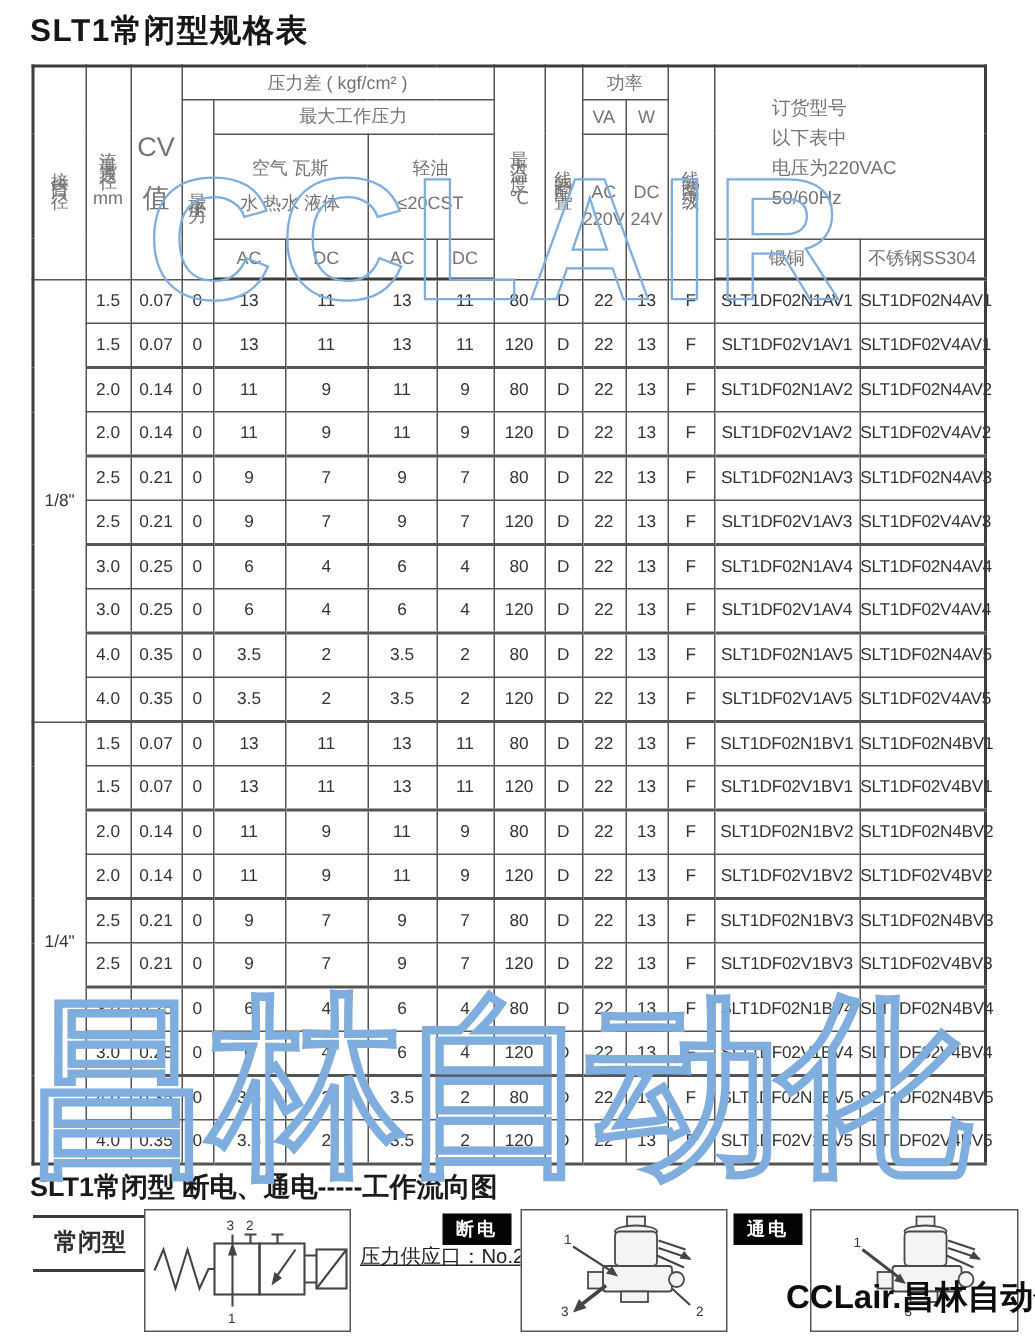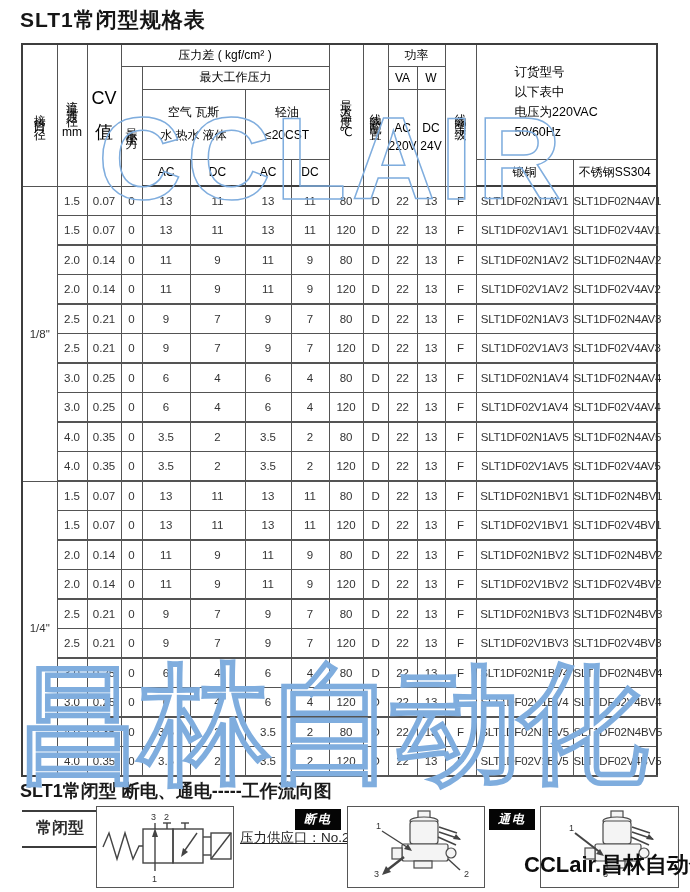--- a/index.html
+++ b/index.html
@@ -4,21 +4,21 @@
 <style>
   html,body{margin:0;padding:0;background:#fff;}
   .page{position:relative;width:690px;height:892px;background:#ffffff;overflow:hidden;
         font-family:"Liberation Sans","DejaVu Sans",sans-serif;color:#2e2e2e;}
   .page-title{position:absolute;left:20px;top:6px;font-size:21px;font-weight:bold;color:#161616;letter-spacing:1px;}
 
   
   table.spec{position:absolute;left:21px;top:43px;width:635px;border-collapse:collapse;table-layout:fixed;
              border:2px solid #3d3d3d;z-index:1;}
   .spec th,.spec td{border:1px solid #545454;text-align:center;vertical-align:middle;padding:0;}
-  .spec th{font-weight:normal;font-size:12px;color:#000000;}
+  .spec th{font-weight:normal;font-size:12px;color:#737373;}
   .spec thead tr:last-child th{border-bottom:2px solid #3d3d3d;}
   .spec tbody td{font-size:11.5px;color:#333;}
   .spec tbody tr{height:29.5px;}
   .spec tbody tr.pair-end td{border-bottom-width:2px;}
   td.model{font-size:9.5px;letter-spacing:-0.2px;}
   td.size-cell{font-size:13px;color:#222;}
   .vt{writing-mode:vertical-rl;text-orientation:upright;letter-spacing:5px;display:inline-block;font-size:12px;line-height:1;}
   .vstack{display:flex;flex-direction:column;align-items:center;gap:14px;}
   .cv-cell div{line-height:1.9;font-size:18px;}
   .fluid div{line-height:1.95;font-size:12px;}
@@ -32,21 +32,21 @@
   .wm-top{left:98px;top:92px;font-size:116px;letter-spacing:5px;}
   .wm-bottom{left:14px;top:638px;font-size:130px;letter-spacing:-4px;}
 
   
   .flow-heading{position:absolute;left:20px;top:779px;font-size:18px;font-weight:bold;color:#1a1a1a;z-index:2;}
   .nc-label{position:absolute;left:22px;top:810px;width:76px;text-align:center;font-size:16px;font-weight:bold;
             border-top:2px solid #3c3c3c;border-bottom:2px solid #3c3c3c;padding:6px 0 7px;z-index:2;}
   .schematic-box{position:absolute;left:96px;top:806px;width:136px;height:80px;border:1px solid #565656;z-index:2;background:#fff;}
   .pressure-note{position:absolute;left:240px;top:829px;font-size:13.5px;color:#222;z-index:2;text-decoration:underline;}
   .badge{position:absolute;background:#050505;color:#fff;font-size:12px;font-weight:bold;
-         padding:2px 9px;letter-spacing:2px;z-index:4;font-style:italic;}
+         padding:2px 9px;letter-spacing:2px;z-index:4;}
   .badge-off{left:295px;top:809px;}
   .badge-on{left:489px;top:809px;}
   .photo-box{position:absolute;top:806px;width:136px;height:80px;border:1px solid #565656;background:#fff;z-index:2;}
   .photo-box.b1{left:347px;}
   .photo-box.b2{left:540px;width:137px;}
   .logo{position:absolute;left:524px;top:850px;font-size:22px;font-weight:bold;color:#0d0d0d;z-index:5;white-space:nowrap;}
   svg .ln{stroke:#444;stroke-width:1.4;fill:none;}
   svg .fl{fill:#444;stroke:none;}
   svg .bd{stroke:#4a4a4a;stroke-width:1.2;fill:#f4f4f4;}
   svg text{font-family:"Liberation Sans",sans-serif;font-size:9px;fill:#333;}

